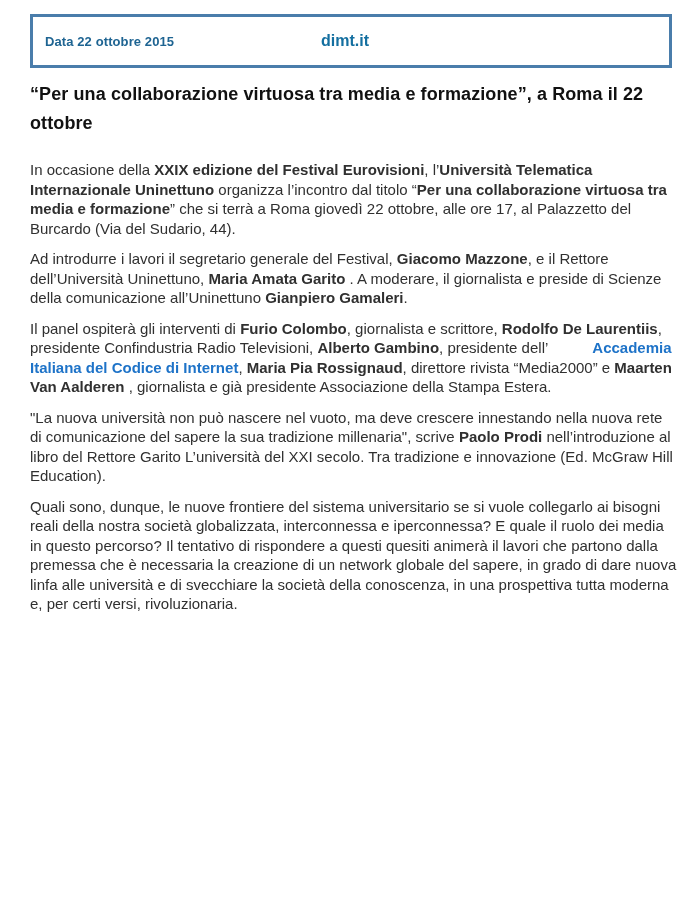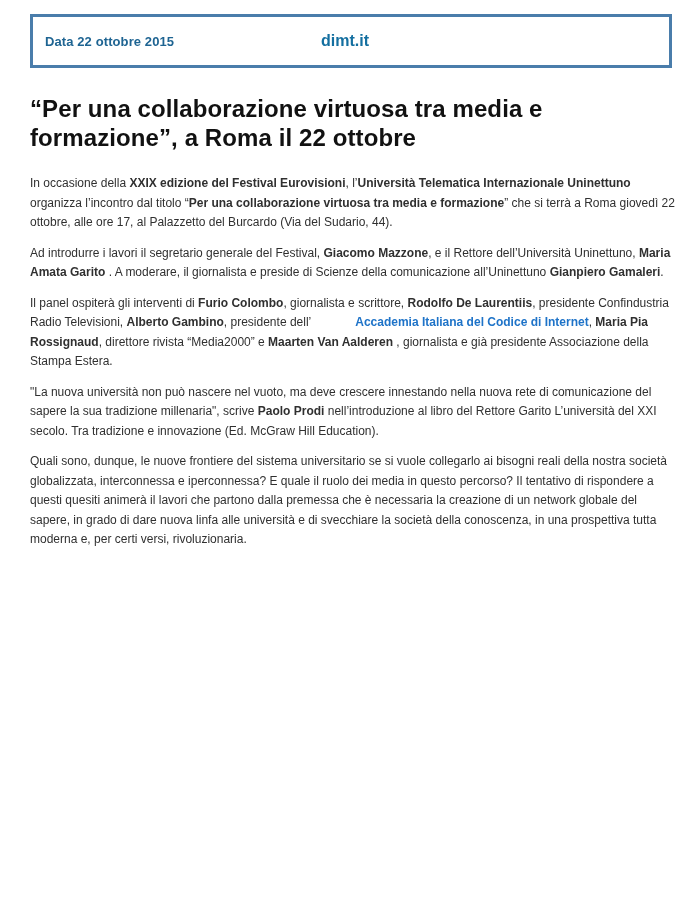--- a/index.html
+++ b/index.html
@@ -39,35 +39,35 @@
     left: 0;
     right: 12px;
     top: 50%;
     transform: translateY(-50%);
     text-align: center;
     font-size: 16px;
     font-weight: bold;
     color: var(--site-color, #146fa0);
   }
   .article-title {
-    margin: 26px 0 0 0;
+    margin: 12px 0 0 0;
     width: 648px;
-    font-size: 24px;
+    font-size: 18px;
     line-height: 29px;
     font-weight: bold;
     color: var(--title-color, #111111);
     letter-spacing: 0.1px;
   }
   .article-body {
     margin-top: 22px;
     width: 648px;
   }
   .article-body p.para {
     margin: 0 0 11px 0;
-    font-size: 12px;
+    font-size: 15px;
     line-height: 19.5px;
     color: var(--body-text-color, #303030);
   }
   .run.regular { font-weight: normal; font-style: normal; }
   .run.bold    { font-weight: bold; }
   .run.italic  { }
   a.run.link {
     color: var(--link-color, #1e73c8);
     font-weight: bold;
     text-decoration: none;

